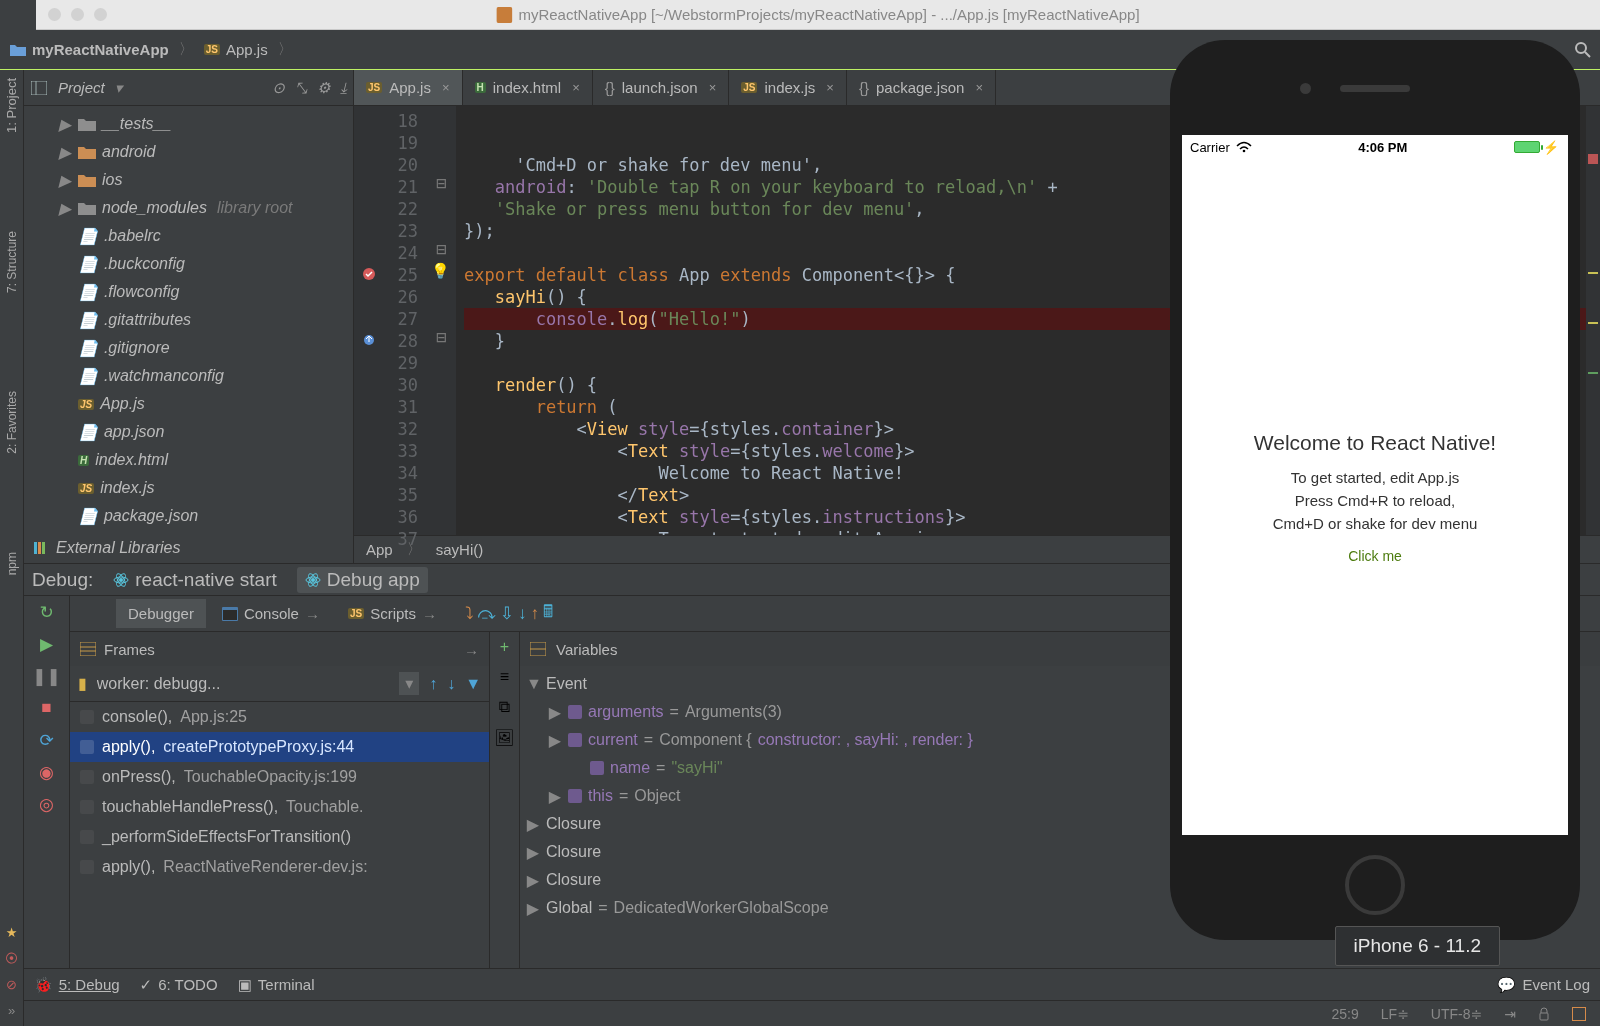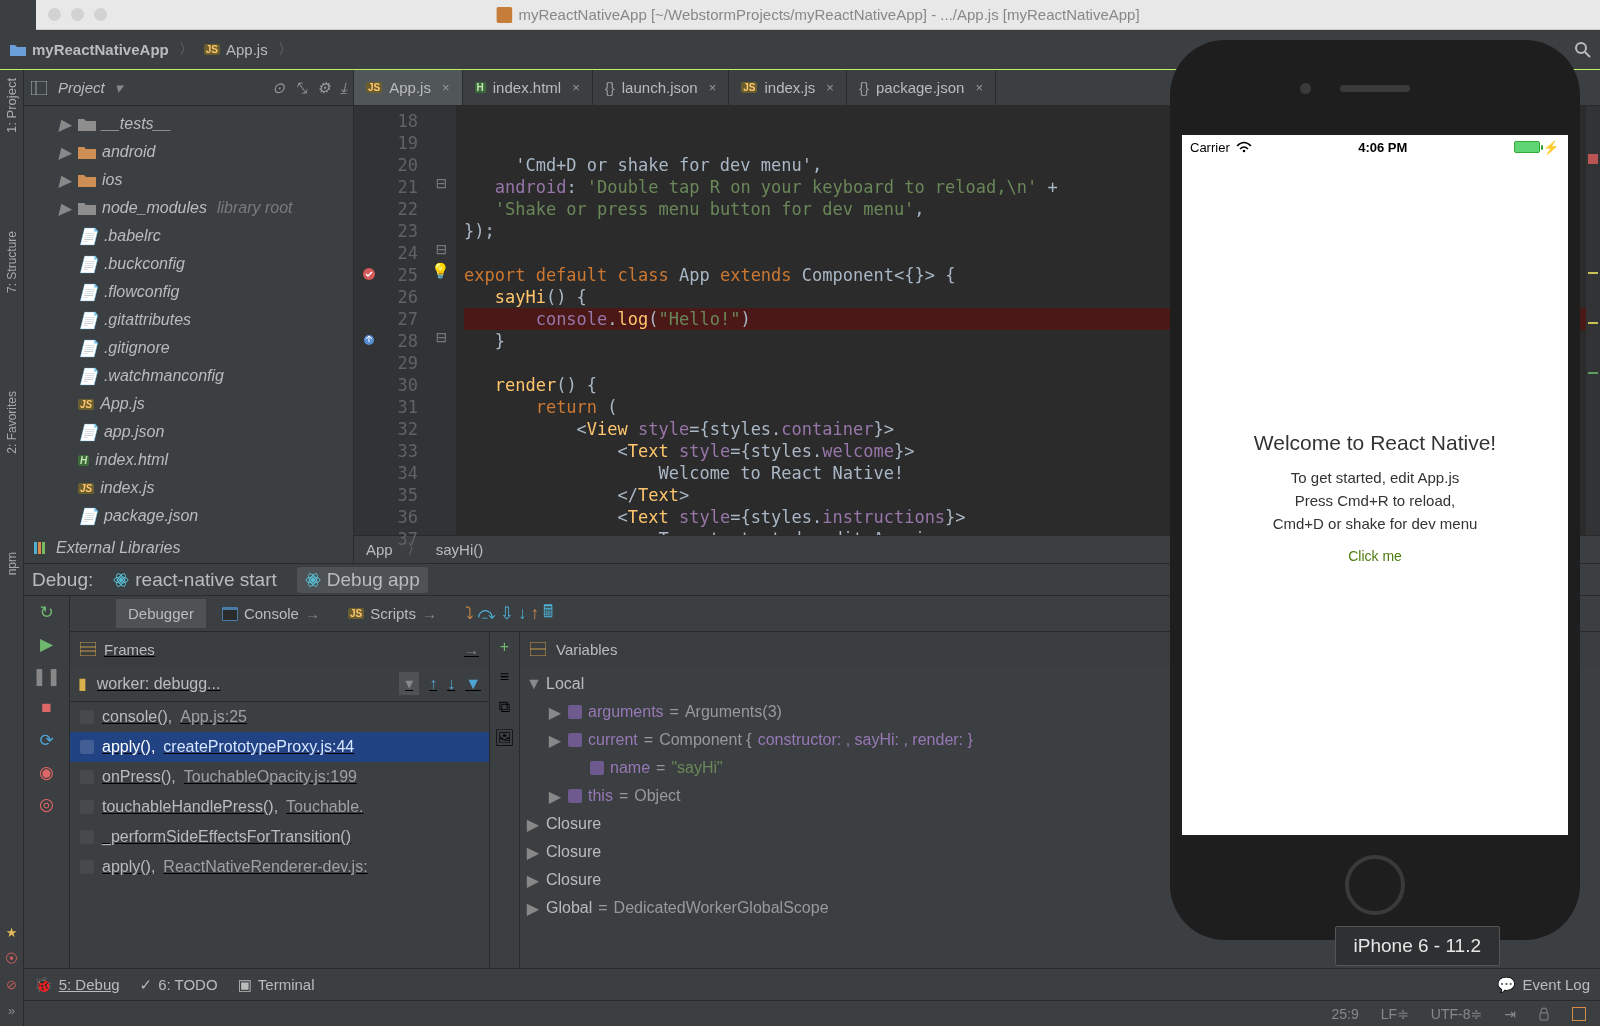--- a/index.html
+++ b/index.html
@@ -77,21 +77,21 @@
   .dbg-head{height:32px;display:flex;align-items:center;padding:0 8px;gap:12px;font-size:19px;color:var(--fg);border-bottom:1px solid #2a2a2a;}
   .chip{display:flex;align-items:center;gap:6px;padding:2px 8px;border-radius:3px;}
   .chip.active{background:#4e5254;}
   .dbg-tabs{height:36px;display:flex;align-items:center;padding-left:46px;gap:4px;border-bottom:1px solid #2a2a2a;font-size:15px;color:var(--fg);}
   .dbg-tabs .dtab{padding:6px 12px;display:flex;align-items:center;gap:6px;}
   .dbg-tabs .dtab.active{background:#4e5254;}
   .dbg-tabs .tbic{color:#4db1d6;font-size:17px;}
   .dbg-body{flex:1;display:flex;min-height:0;}
   .dbg-left{width:46px;background:var(--bg);display:flex;flex-direction:column;align-items:center;padding-top:6px;gap:12px;border-right:1px solid #2a2a2a;}
   .dbg-left span{width:20px;height:20px;display:flex;align-items:center;justify-content:center;font-size:17px;}
-  .dbg-mid{flex:0 0 420px;display:flex;flex-direction:column;border-right:1px solid #2a2a2a;text-decoration:underline;}
+  .dbg-mid{flex:0 0 420px;display:flex;flex-direction:column;border-right:1px solid #2a2a2a;}
   .mid-head{height:34px;background:#3a3d3f;display:flex;align-items:center;padding:0 10px;gap:8px;color:var(--fg);font-size:15px;}
   .mid-head .spacer{flex:1;}
   .worker-row{height:36px;background:var(--bg);display:flex;align-items:center;padding:0 8px;gap:10px;font-size:16px;color:var(--fg);border-bottom:1px solid #2a2a2a;}
   .worker-row .wsel{flex:1;overflow:hidden;text-overflow:ellipsis;white-space:nowrap;}
   .frames{flex:1;overflow:hidden;font-size:16px;}
   .frame{height:30px;display:flex;align-items:center;padding-left:10px;gap:8px;color:var(--fg);}
   .frame.sel{background:var(--hl);color:#fff;}
   .frame .loc{color:#a0a0a0;}
   .frame.sel .loc{color:#d7e6ff;}
   .dbg-vars{flex:1;display:flex;flex-direction:column;}
@@ -544,21 +544,21 @@
                 <div class="vars-head">
                   <svg width="16" height="14">
                       <rect width="16" height="14" fill="none" stroke="#c79b4a"></rect>
                       <line x1="0" y1="7" x2="16" y2="7" stroke="#c79b4a"></line>
                     </svg>
                   <span>Variables</span>
                 </div>
                 <div class="vars-body" id="vars">
                     <div class="vnode in0">
                       <span class="arr">▼</span>
-                      <span>Local</span>
+                      <span>Event</span>
                     </div>
                     <div class="vnode in1">
                       <span class="arr">▶</span>
                       <svg width="14" height="14">
                         <rect width="14" height="14" rx="2" fill="#6e5a8e"></rect>
                       </svg>
                       <span class="sp">arguments</span> 
                       <span class="eq">=</span> 
                       <span class="val">Arguments(3)</span>
                     </div>

